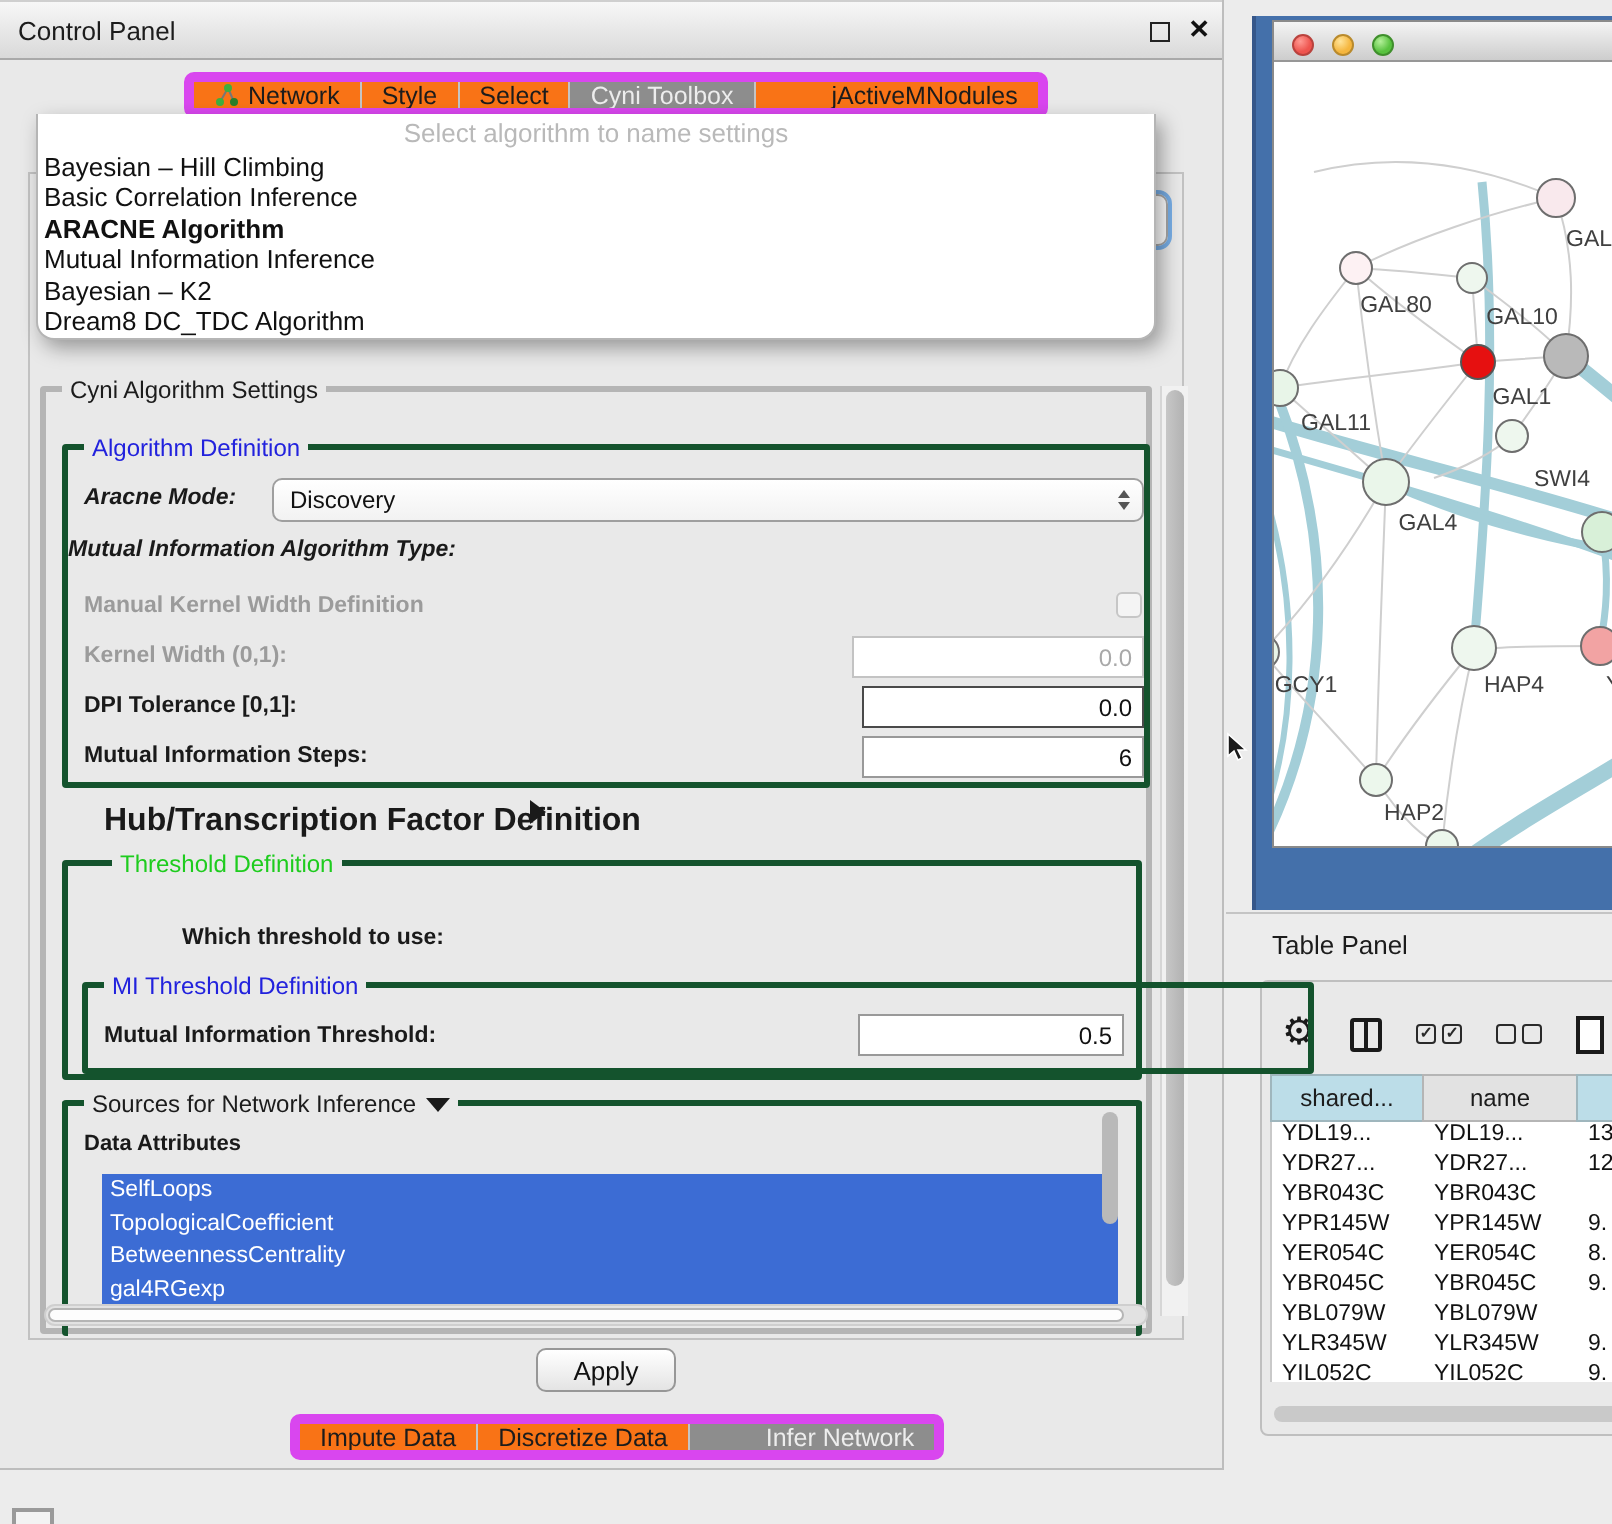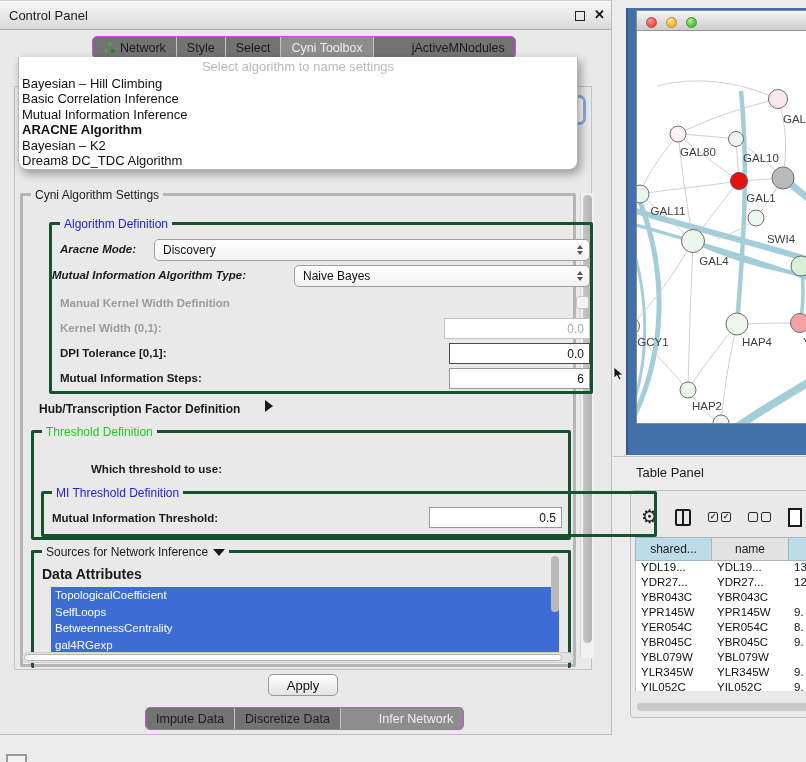--- a/index.html
+++ b/index.html
@@ -9,22 +9,22 @@
   
   .control-panel { position:absolute; left:0; top:0; width:612px; height:735px;
     background:#e9e9e9; border-right:1px solid #bdbdbd; border-bottom:1px solid #bdbdbd; }
   .cp-titlebar { position:absolute; left:0; top:0; width:100%; height:30px;
     background:linear-gradient(#f7f7f7,#d9d9d9); border-top:1px solid #cfcfcf; border-bottom:1px solid #a9a9a9; }
   .cp-title { position:absolute; left:9px; top:7px; font-size:13px; color:#1c1c1c; }
   .float-icon { position:absolute; right:26px; top:10px; width:10px; height:10px; border:1.5px solid #222; background:transparent; }
   .close-icon { position:absolute; right:6px; top:6px; font-size:13px; font-weight:700; color:#111; }
 
   
-  .seg-bar { position:absolute; display:flex; height:23px; border:1px solid #d946ef; border-radius:5px;
-    background:#737373; overflow:hidden; }
+  .seg-bar { position:absolute; display:flex; height:23px; border:5px solid #d946ef; border-radius:5px;
+    background:#f97316; overflow:hidden; }
   .seg { display:flex; align-items:center; justify-content:center; gap:4px; font-size:12.5px; color:#1c1c1c;
     border-right:1px solid #c4c4c4; padding:0 10px; white-space:nowrap; }
   .seg:last-child { border-right:none;padding-left:38px; }
   .seg.sel { background:#8d8d8d; color:#ededed; }
   .top-tabs { left:92px; top:36px; }
   .bottom-tabs { left:145px; top:707px; }
 
   
   .dd-overlay { position:absolute; left:18px; top:57px; width:560px; height:113px; background:#fff;
     border:1px solid #b5b5b5; border-top:none; border-radius:0 0 9px 9px; z-index:30;
@@ -43,21 +43,21 @@
   
   .v-scroll { position:absolute; left:580px; top:193px; width:14px; height:465px; background:#f1f1f1;
     border-left:1px solid #d6d6d6; z-index:2; }
   .v-scroll .thumb { position:absolute; left:2px; top:2px; width:9px; height:448px;
     background:linear-gradient(90deg,#c7c7c7,#b2b2b2); border-radius:5px; }
 
   
   .group { position:absolute; border:3px solid #14532d; border-radius:2px; z-index:2; }
   .grouptitle { position:absolute; top:-8px; left:8px; background:#e9e9e9; padding:0 4px;
     font-size:12px; white-space:nowrap; display:flex; align-items:center; gap:5px; }
-  .t-black { color:#1c1c1c; } .t-blue { color:#2222dd; } .t-green { color:#1ecc1e; }
+  .t-black { color:#1c1c1c; } .t-blue { color:#2222dd; } .t-green { color:#1ecc1e;margin-left:14px; }
 
   .lbl { position:absolute; font-size:11.5px; font-weight:700; color:#1a1a1a; white-space:nowrap; }
   .lbl.dis { color:#9b9b9b; }
 
   .combo { position:absolute; height:22px; background:linear-gradient(#ffffff,#f2f2f2); border:1px solid #9f9f9f;
     border-radius:5px; display:flex; align-items:center; font-size:12px; color:#111; padding-left:8px; }
   .combo .arrows { position:absolute; right:6px; top:0; height:100%; display:flex; flex-direction:column;
     justify-content:center; gap:2px; }
   .tri-up { width:0; height:0; border-left:3.5px solid transparent; border-right:3.5px solid transparent; border-bottom:4.5px solid #555; }
   .tri-dn { width:0; height:0; border-left:3.5px solid transparent; border-right:3.5px solid transparent; border-top:4.5px solid #555; }
@@ -164,74 +164,67 @@
   </div>
 
   <div class="focus-combo"></div>
 
   <div class="outer-box"></div>
 
   <div class="dd-overlay">
     <div class="dd-placeholder">Select algorithm to name settings</div>
     <div class="dd-item">Bayesian – Hill Climbing</div>
     <div class="dd-item">Basic Correlation Inference</div>
+    <div class="dd-item bold">ARACNE Algorithm</div>
     <div class="dd-item">Mutual Information Inference</div>
-    <div class="dd-item bold">ARACNE Algorithm</div>
     <div class="dd-item">Bayesian – K2</div>
     <div class="dd-item">Dream8 DC_TDC Algorithm</div>
   </div>
 
   <div class="v-scroll">
       <div class="thumb"></div>
     </div>
 
   <div class="group" style="left:20px; top:193px; width:556px; height:474px; border-color:#b5b5b5;">
     <span class="grouptitle t-black">Cyni Algorithm Settings</span>
 
-    <div class="group" style="left:8px; top:26px; width:544px; height:172px;margin-left:18px;">
+    <div class="group" style="left:8px; top:26px; width:544px; height:172px;">
       <span class="grouptitle t-blue">Algorithm Definition</span>
 
       <span class="lbl" style="left:8px; top:18px;font-style:italic;">Aracne Mode:</span>
       <div class="combo" style="left:102px; top:14px; width:436px;">
         <span>Discovery</span>
         <span class="arrows">
             <span class="tri-up"></span>
             <span class="tri-dn"></span>
           </span>
       </div>
 
       <span class="lbl" style="left:0; top:44px;font-style:italic;">Mutual Information Algorithm Type:</span>
-      <div class="combo" style="left:242px; top:40px; width:296px;">
-        <span>Naive Bayes</span>
-        <span class="arrows">
-            <span class="tri-up"></span>
-            <span class="tri-dn"></span>
-          </span>
-      </div>
 
       <span class="lbl dis" style="left:8px; top:72px;">Manual Kernel Width Definition</span>
       <span class="checkbox" style="left:524px; top:71px;"></span>
 
       <span class="lbl dis" style="left:8px; top:97px;">Kernel Width (0,1):</span>
       <div class="field dis" style="left:392px; top:93px; width:146px;">
         <span>0.0</span>
       </div>
 
       <span class="lbl" style="left:8px; top:122px;">DPI Tolerance [0,1]:</span>
       <div class="field dark" style="left:397px; top:118px; width:141px;">
         <span>0.0</span>
       </div>
 
       <span class="lbl" style="left:8px; top:147px;">Mutual Information Steps:</span>
       <div class="field" style="left:397px; top:143px; width:141px;">
         <span>6</span>
       </div>
     </div>
 
-    <span class="lbl" style="left:16px; top:206px; font-size:12px;">Hub/Transcription Factor Definition</span>
+    <span class="lbl" style="left:29px; top:206px; font-size:16px;">Hub/Transcription Factor Definition</span>
     <span class="tri-right" style="position:absolute; left:242px; top:204px;"></span>
 
     <div class="group" style="left:8px; top:234px; width:540px; height:110px;">
       <span class="grouptitle t-green">Threshold Definition</span>
 
       <span class="lbl" style="left:57px; top:30px;">Which threshold to use:</span>
 
       <div class="group" style="left:7px; top:58px; width:616px; height:46px;">
         <span class="grouptitle t-blue">MI Threshold Definition</span>
         <span class="lbl" style="left:8px; top:18px;">Mutual Information Threshold:</span>
@@ -239,24 +232,24 @@
           <span>0.5</span>
         </div>
       </div>
     </div>
 
     <div class="group" style="left:8px; top:354px; width:540px; height:118px; border-bottom:none;">
       <span class="grouptitle t-black">
         <span>Sources for Network Inference</span>
         <span class="tri-down-b"></span>
       </span>
-      <span class="lbl" style="left:8px; top:13px; font-size:14px;">Data Attributes</span>
+      <span class="lbl" style="left:8px; top:13px; font-size:11px;">Data Attributes</span>
       <div class="attr-list">
+        <div class="attr-item">SelfLoops</div>
         <div class="attr-item">TopologicalCoefficient</div>
-        <div class="attr-item">SelfLoops</div>
         <div class="attr-item">BetweennessCentrality</div>
         <div class="attr-item">gal4RGexp</div>
       </div>
       <div class="attr-vsb"></div>
     </div>
   </div>
 
   <div class="h-scroll">
       <div class="thumb"></div>
     </div>

